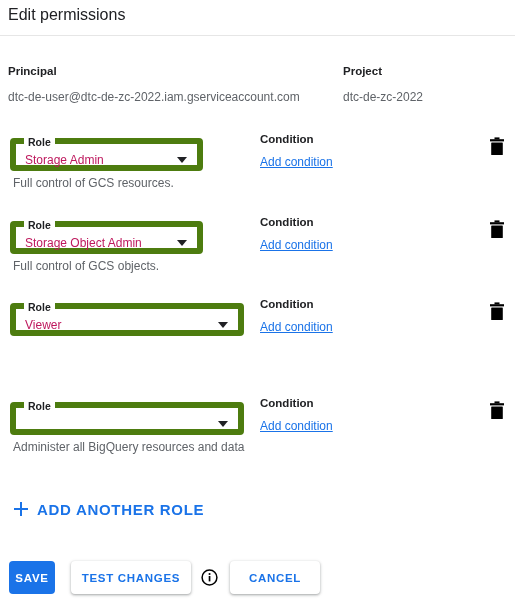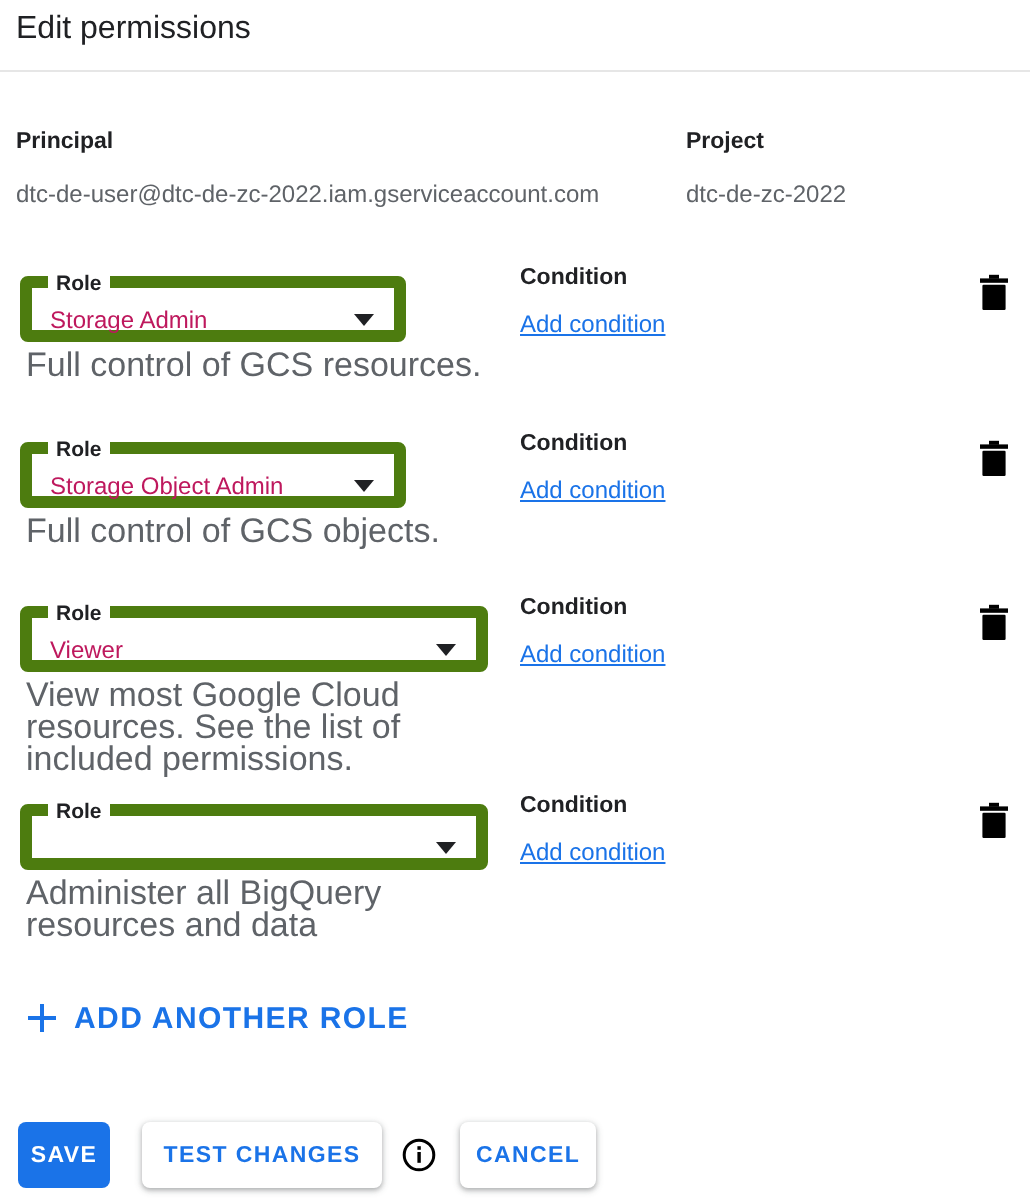--- a/index.html
+++ b/index.html
@@ -109,21 +109,21 @@
     width: 0; height: 0;
     border-left: 5.5px solid transparent;
     border-right: 5.5px solid transparent;
     border-top: 6.5px solid #202124;
   }
   .role-help {
     position: absolute;
     left: 13px;
     top: 50px;
     width: 232px;
-    font-size: 17px;
+    font-size: 12px;
     line-height: 16px;
     color: #5f6368;
   }
 
   .condition-label {
     position: absolute;
     left: 260px;
     top: 6px;
     font-size: 11.5px;
     font-weight: bold;
@@ -216,21 +216,21 @@
     width: 46px;
     background: #1a73e8;
     color: #ffffff;
   }
   .btn-outline {
     background: #ffffff;
     color: #1a73e8;
     box-shadow: 0 1px 2px 0 rgba(60,64,67,.30), 0 1px 3px 1px rgba(60,64,67,.15);
   }
   .btn-test   { left: 71px;  width: 120px; }
-  .btn-cancel { left: 230px; width: 68px; }
+  .btn-cancel { left: 230px; width: 90px; }
 
   .info-icon {
     position: absolute;
     left: 201px;
     top: 8px;
     width: 17px;
     height: 17px;
     cursor: pointer;
   }
   .info-icon svg { display: block; }
@@ -288,21 +288,20 @@
     </svg>
   </div>
 </div>
 
 <div class="role-row" style="top:290px;height:99px">
   <div class="select-wrap wide">
     <span class="select-legend">Role</span>
     <span class="select-value">Viewer</span>
     <span class="select-arrow"></span>
   </div>
-  <div class="role-help">View most Google Cloud resources. See the list of included permissions.</div>
   <div class="condition-label">Condition</div>
   <div class="condition-link">Add condition</div>
   <div class="delete-btn">
     <svg width="18" height="20" viewBox="0 0 18 20" aria-hidden="true">
       <rect x="2" y="2.2" width="14" height="2.2" fill="#000"></rect>
       <rect x="6.5" y="0.4" width="5" height="2" fill="#000"></rect>
       <rect x="3.2" y="5.4" width="11.6" height="12.6" rx="0.6" fill="#000"></rect>
     </svg>
   </div>
 </div>

